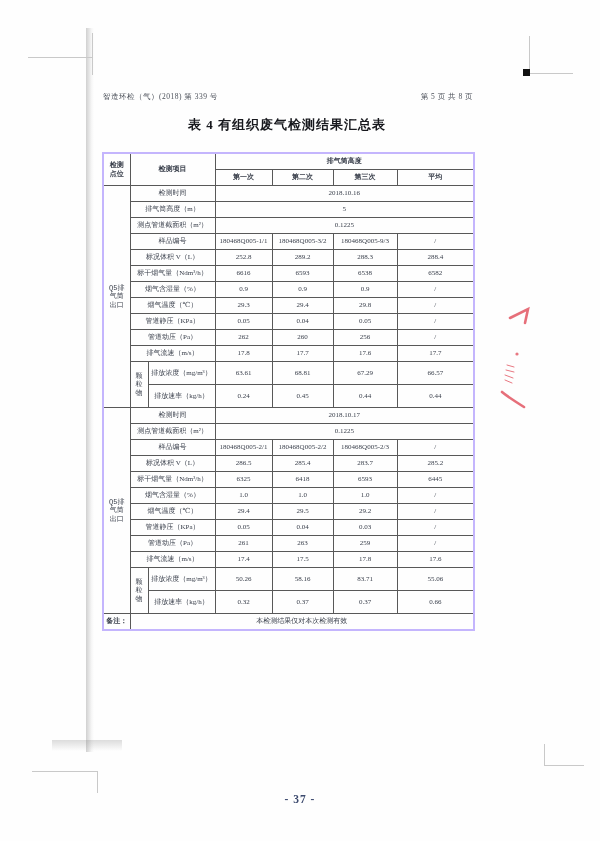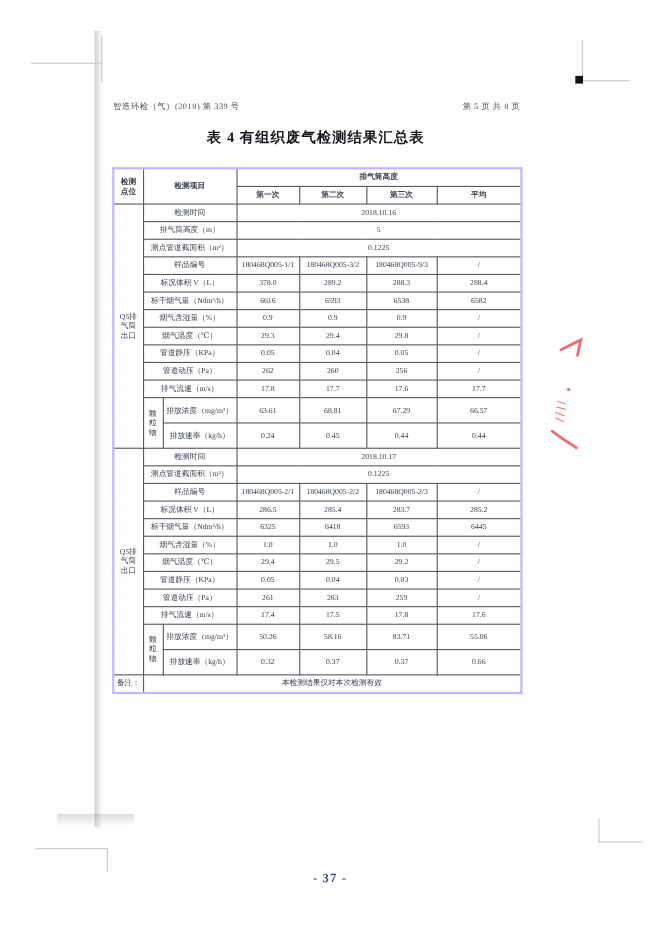--- a/index.html
+++ b/index.html
@@ -37,24 +37,24 @@
     position:absolute;left:102px;top:152px;width:371px;
     border-collapse:collapse;table-layout:fixed;
     font-size:7px;color:#383e4a;border:2px solid #c4b5fd;
   }
   table.results td{
     border:1px solid #585858;text-align:center;vertical-align:middle;
     padding:0 2px;height:15px;line-height:1.2;overflow:hidden;
   }
   thead td{font-weight:bold;}
   td.hpoint,td.point,td.grp{white-space:pre-line;}
-  td.point{line-height:1.7;}
+  td.point{line-height:1.7;font-family:Liberation Mono, monospace;}
   td.grp{line-height:1.55;}
   tr.tall td{height:22px;}
-  td.remark-lbl{font-weight:normal;}
+  td.remark-lbl{font-weight:bold;}
   td.remark-txt{text-align:left;padding-left:6px;}
   
   .red-note{position:absolute;left:498px;top:302px;width:42px;height:110px;}
   
   .footer-num{
     position:absolute;left:0;top:793px;width:600px;text-align:center;
     font-size:11.5px;font-weight:bold;color:#3c4a6e;letter-spacing:1px;
   }
 </style>
 </head>
@@ -124,21 +124,21 @@
         </tr>
         <tr>
           <td colspan="2" class="lbl">样品编号</td>
           <td>180468Q005-1/1</td>
           <td>180468Q005-3/2</td>
           <td>180468Q005-9/3</td>
           <td>/</td>
         </tr>
         <tr>
           <td colspan="2" class="lbl">标况体积 V（L）</td>
-          <td>378.0</td>
+          <td>252.8</td>
           <td>289.2</td>
           <td>288.3</td>
           <td>288.4</td>
         </tr>
         <tr>
           <td colspan="2" class="lbl">标干烟气量（Ndm³/h）</td>
           <td>6616</td>
           <td>6593</td>
           <td>6538</td>
           <td>6582</td>

